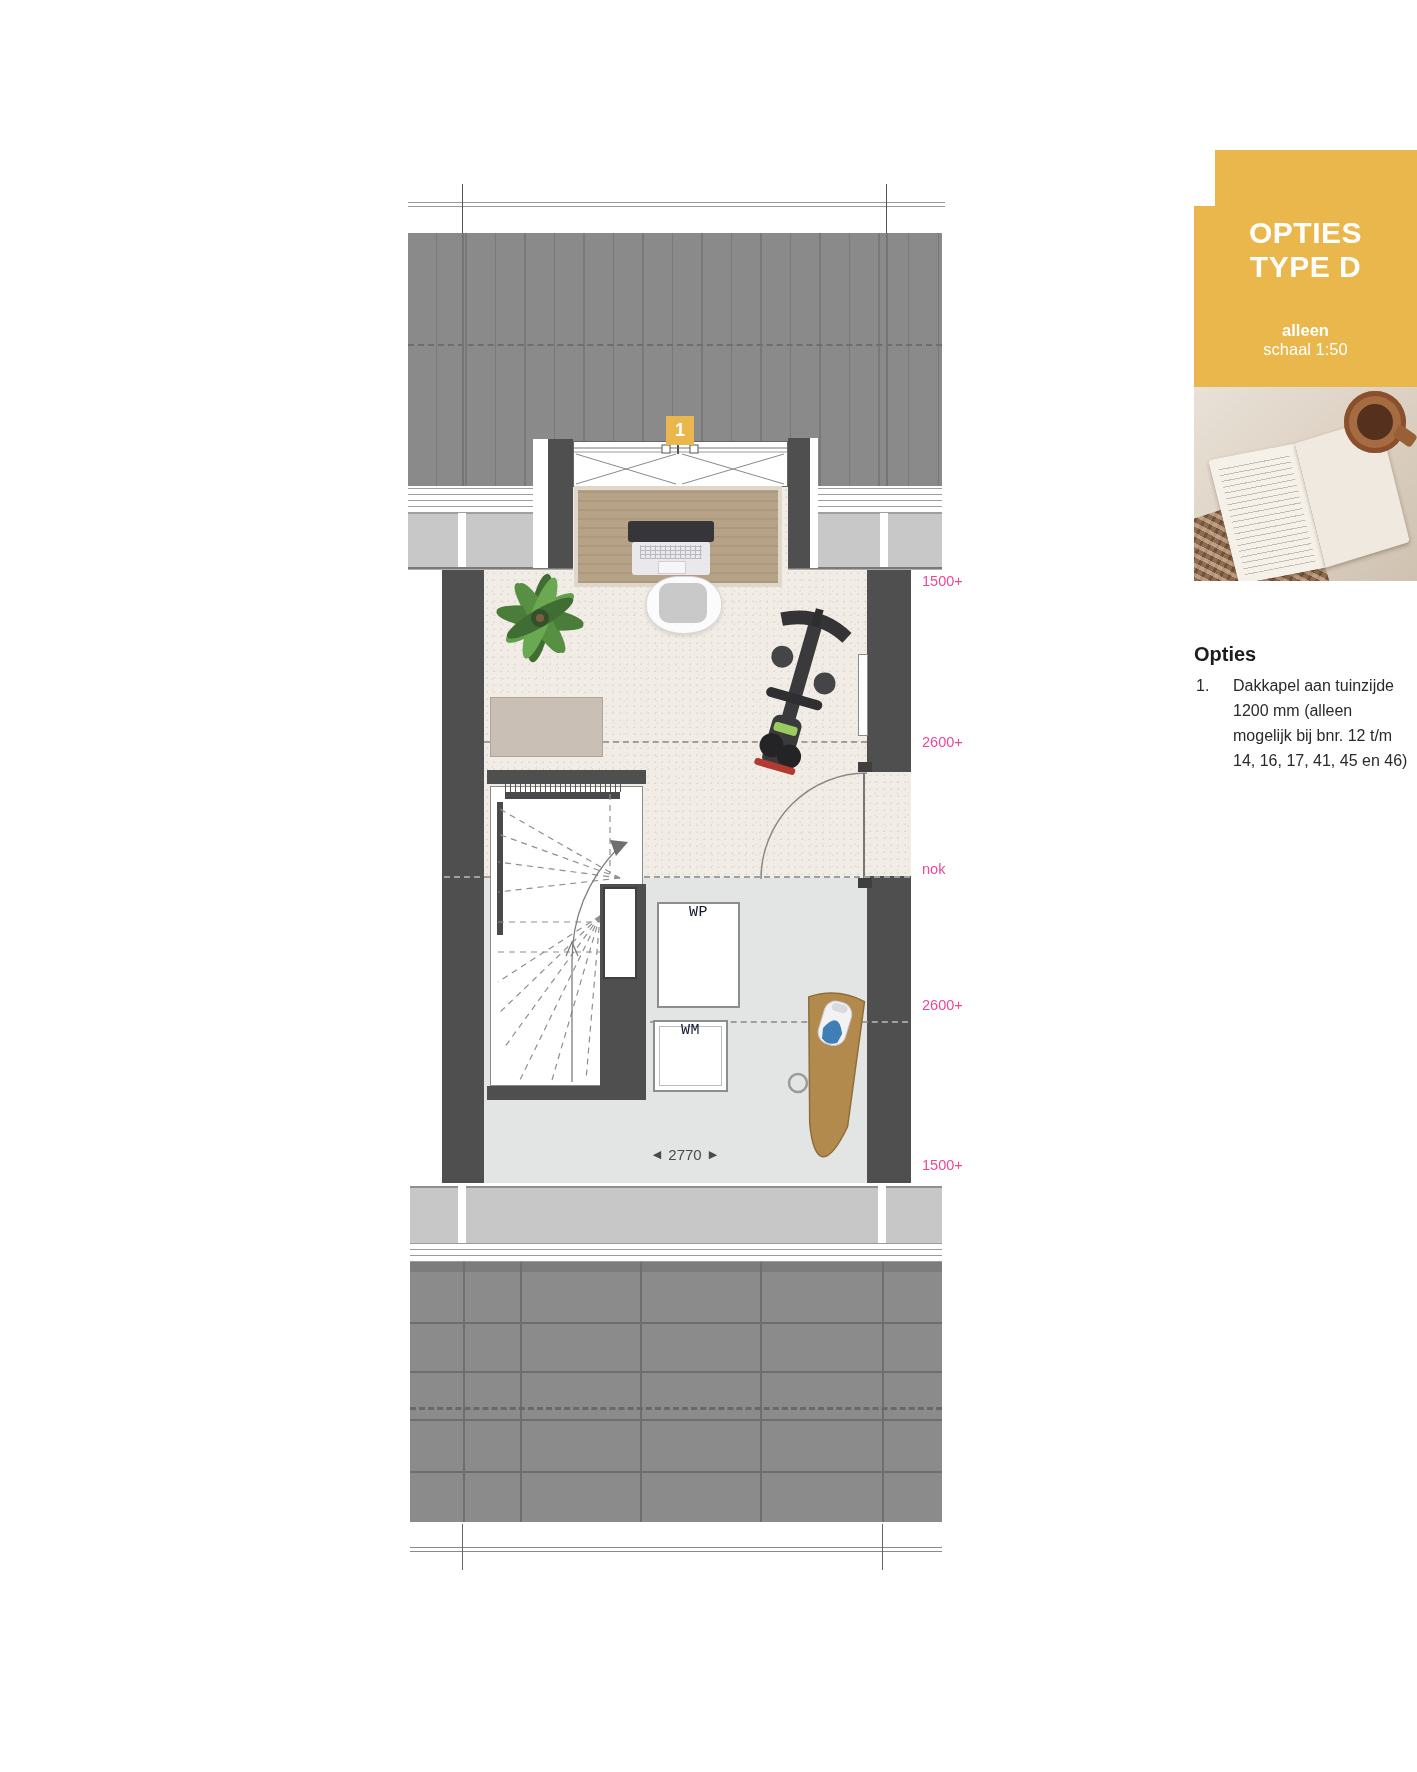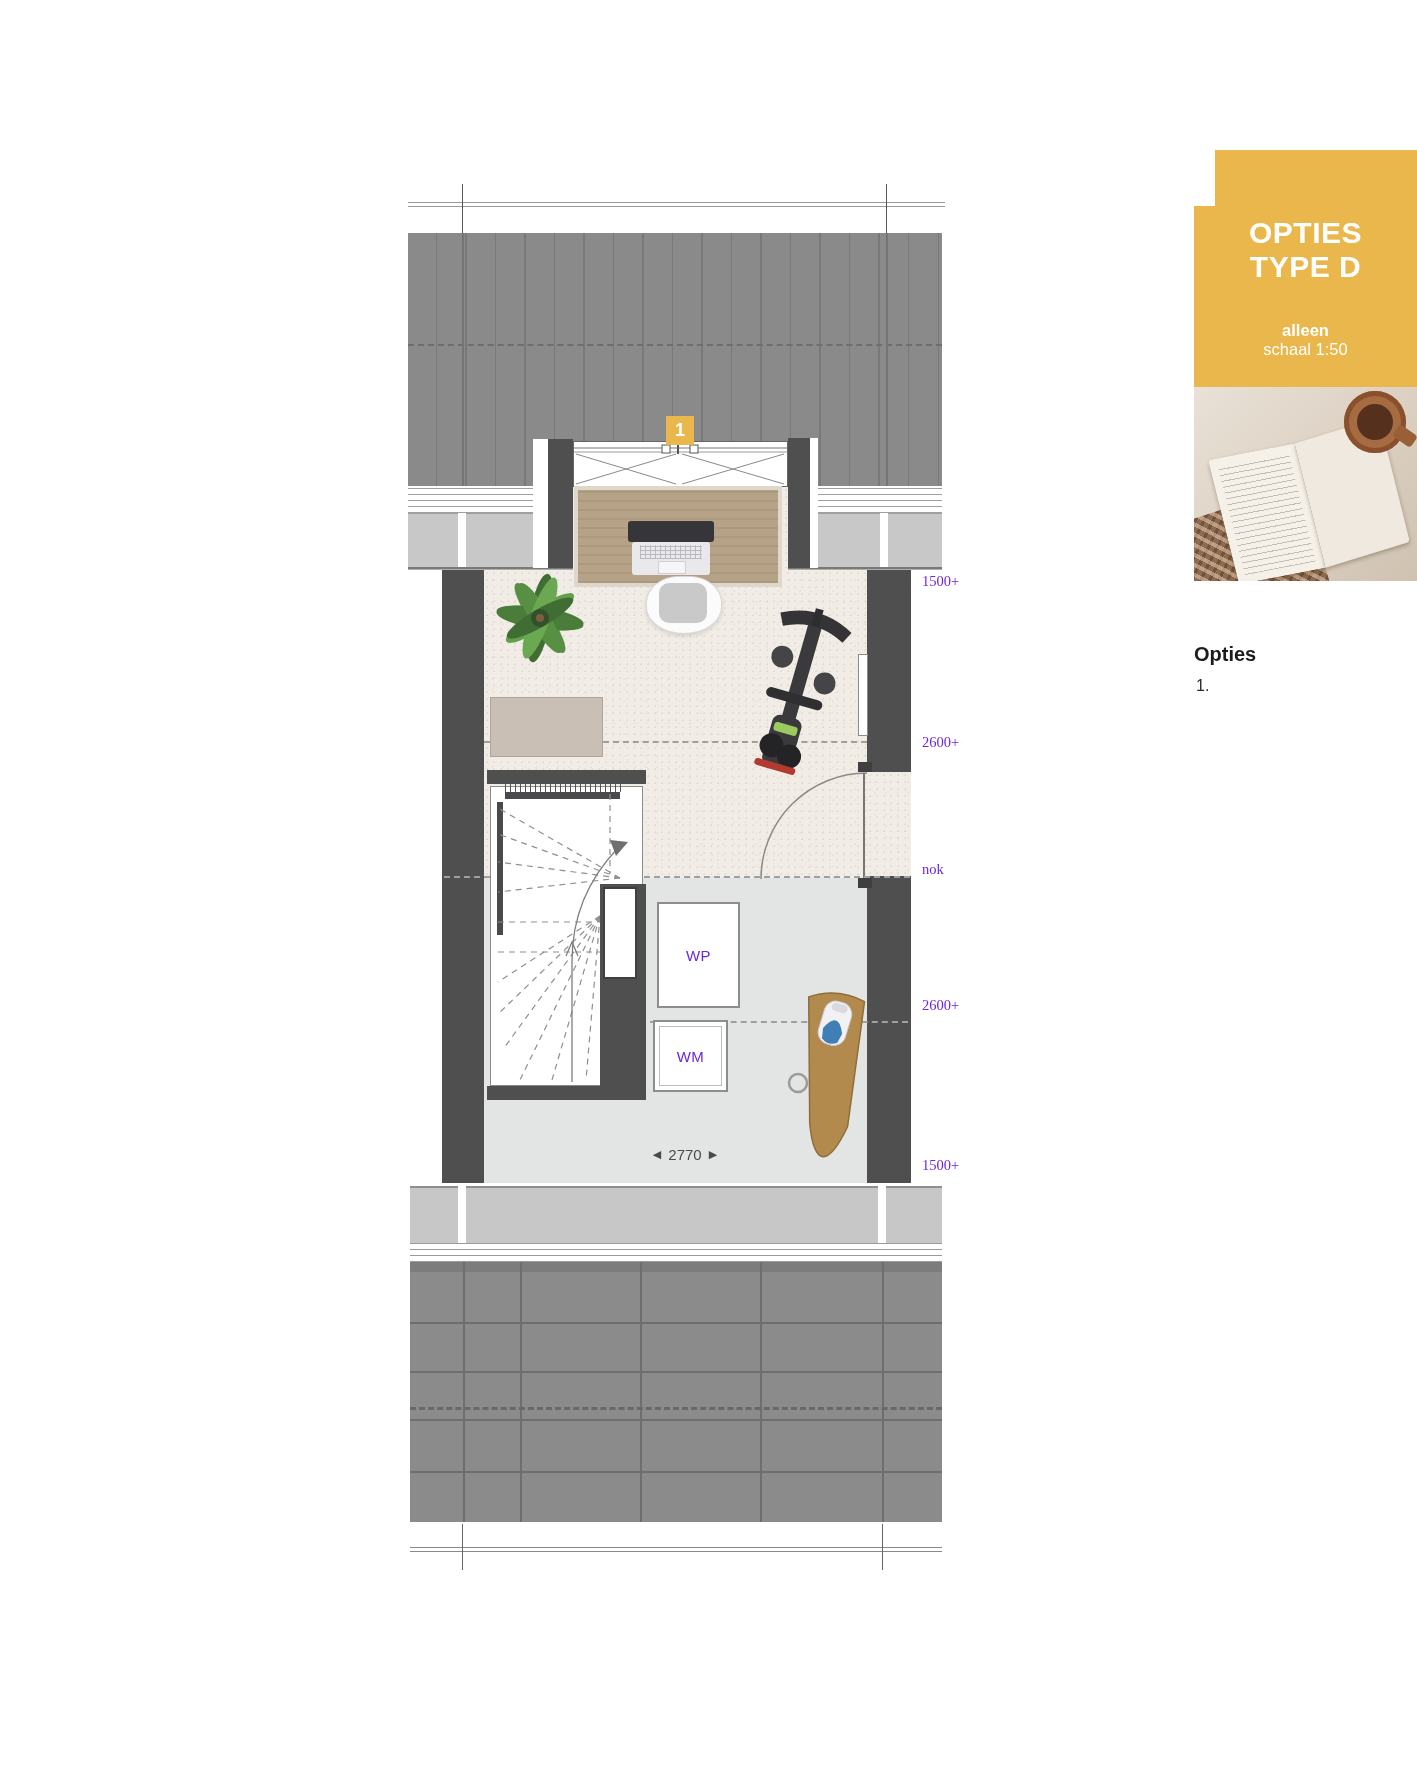--- a/index.html
+++ b/index.html
@@ -64,28 +64,28 @@
   .stair-wall-top{position:absolute;left:487px;top:770px;width:159px;height:14px;background:#4f4f4f;}
   .stair-wall-bottom{position:absolute;left:487px;top:1086px;width:159px;height:14px;background:#4f4f4f;}
   .stair-rail-h{position:absolute;left:505px;top:792px;width:115px;height:7px;background:#4a4a4a;}
   .stair-ticks{position:absolute;left:505px;top:784px;width:120px;height:8px;
     background-image:repeating-linear-gradient(90deg,#555 0 1px,transparent 1px 5px);}
   .stair-rail-v{position:absolute;left:497px;top:802px;width:6px;height:133px;background:#4a4a4a;}
   .stair-wall-right{position:absolute;left:600px;top:884px;width:46px;height:202px;background:#4f4f4f;}
   .stair-landing{position:absolute;left:603px;top:887px;width:30px;height:88px;background:#fff;border:2px solid #3f3f3f;}
 
   .appl-box{position:absolute;background:#fff;border:2px solid #8d8d8d;box-sizing:border-box;
-    display:flex;align-items:center;justify-content:center;color:#6d28d9;font-size:15px;letter-spacing:.5px;}
+    display:flex;align-items:flex-start;justify-content:center;color:#0f172a;font-size:15px;letter-spacing:.5px;font-family:Liberation Mono, monospace;}
   .appl-box.wm{box-shadow:inset 0 0 0 4px #fff,inset 0 0 0 5px #bdbdbd;}
 
   .dim-row{position:absolute;left:640px;top:1146px;width:90px;display:flex;gap:7px;align-items:center;
     justify-content:center;color:#4a4a4a;font-size:15px;}
   .dim-row .arr{font-size:11px;color:#4a4a4a;}
 
-  .hlabel{position:absolute;left:922px;color:#6d28d9;font-size:14.5px;white-space:nowrap;font-family:Liberation Serif, serif;}
+  .hlabel{position:absolute;left:922px;color:#ec4899;font-size:14.5px;white-space:nowrap;}
 
   
   .bot-band{position:absolute;left:410px;top:1186px;width:532px;height:57px;background:#c7c7c7;
     border-top:2px solid #8f8f8f;box-sizing:border-box;}
   .bot-slot{position:absolute;top:1186px;width:8px;height:57px;background:#fff;}
   .bot-stripes{position:absolute;left:410px;top:1243px;width:532px;height:19px;background:#fff;
     background-image:repeating-linear-gradient(0deg,#9b9b9b 0 1px,transparent 1px 6px);}
   .roof-grid{position:absolute;left:410px;top:1262px;width:532px;height:260px;background:#8b8b8b;}
   .grid-topstrip{position:absolute;left:0;top:0;width:532px;height:10px;background:#7c7c7c;}
   .grid-h{position:absolute;left:0;width:532px;height:2px;background:#6e6e6e;}
@@ -338,16 +338,17 @@
       </div>
       <div class="mug">
         <div class="mug-coffee"></div>
         <div class="mug-handle"></div>
       </div>
     </div>
 
     <div class="opties-head">Opties</div>
     <div class="opties-item">
       <div class="opties-num">1.</div>
+      <div class="opties-text">Dakkapel aan tuinzijde 1200 mm (alleen mogelijk bij bnr. 12 t/m 14, 16, 17, 41, 45 en 46)</div>
     </div>
   </div>
 
 </div>
 
 </body></html>

